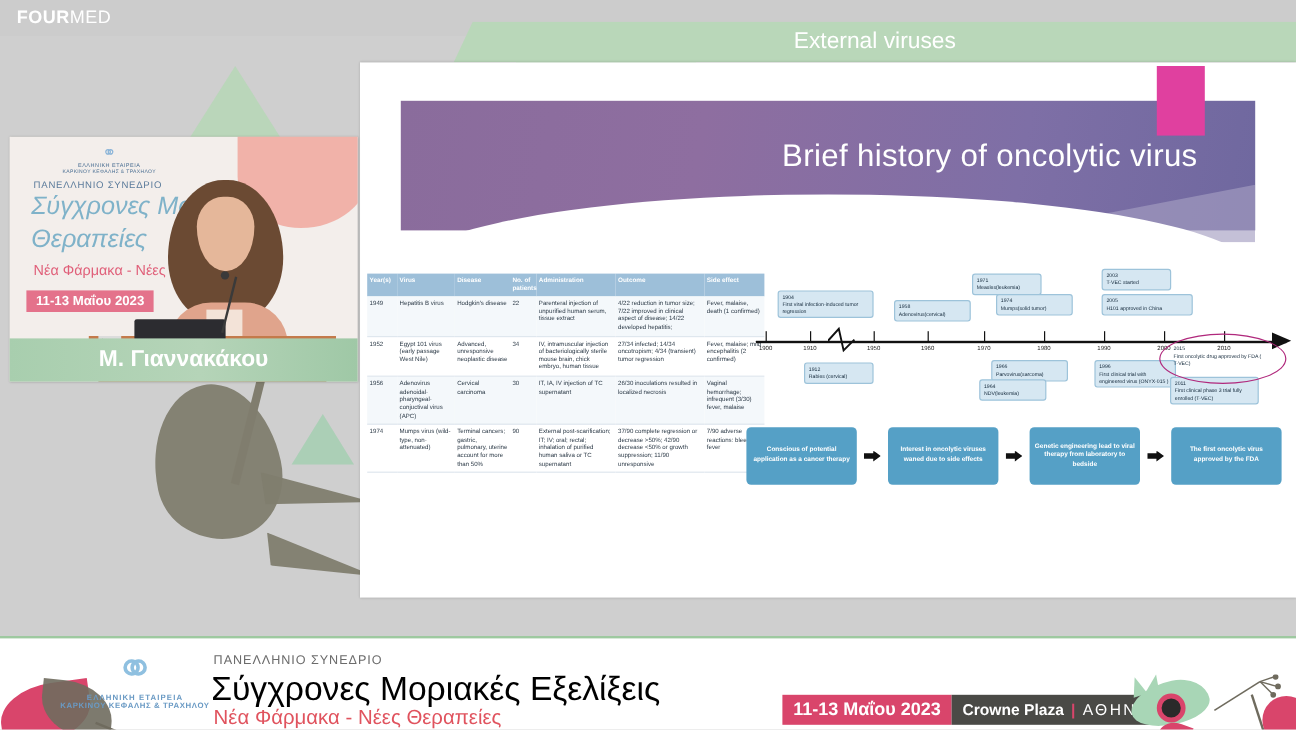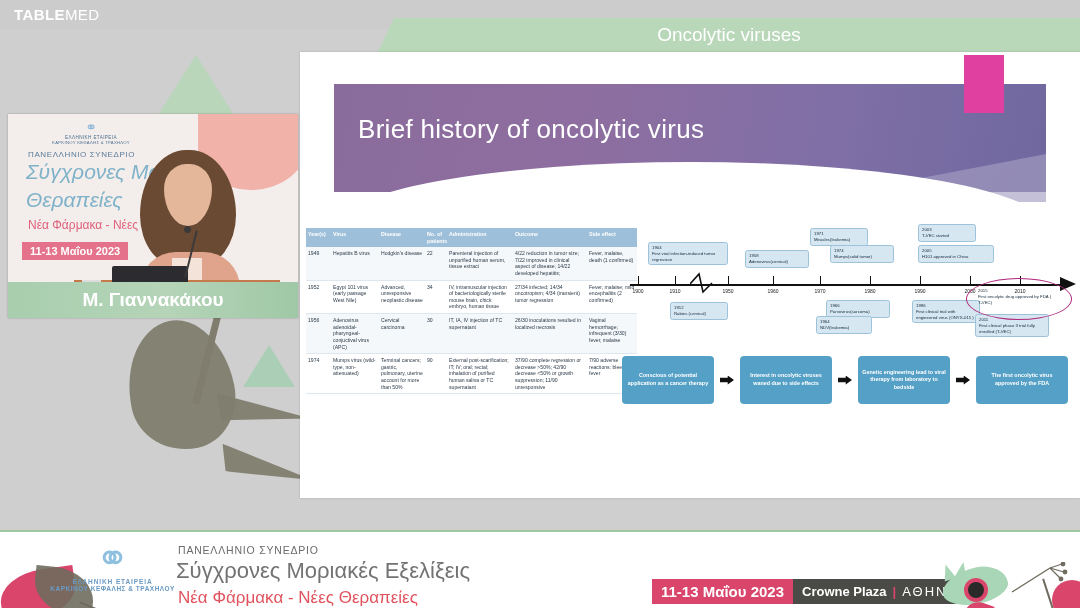--- a/index.html
+++ b/index.html
@@ -55,21 +55,21 @@
     content:"";position:absolute;left:0;bottom:-48px;width:100%;height:78px;
     background:#ffffff;border-radius:60% 60% 0 0 / 100% 100% 0 0;
   }
   #banner-swoosh{
     position:absolute;right:0;bottom:-10px;width:250px;height:48px;
     background:#a49ec2;opacity:.65;
     clip-path:polygon(100% 0,100% 100%,0 100%);
   }
   #slide-title{
     position:absolute;left:58px;top:62px;width:640px;
-    color:#ffffff;font-size:26px;font-weight:400;letter-spacing:.3px;
+    color:#ffffff;font-size:26px;font-weight:400;letter-spacing:.3px;text-align:right;
   }
   #pink-rect{position:absolute;left:664px;top:3px;width:40px;height:58px;background:#e0409f;}
 
   
   #table-caption{
     position:absolute;left:6px;top:142px;width:320px;
     font-size:7.4px;font-weight:bold;color:#101010;text-align:center;line-height:1.45;
   }
   #vtable{position:absolute;left:6px;top:176px;width:320px;border-collapse:collapse;
     font-size:5.1px;color:#2c3a47;table-layout:fixed;}
@@ -150,21 +150,21 @@
   }
 
   
   #bbar{position:absolute;left:0;top:530px;width:1080px;height:78px;background:#ffffff;
     border-top:2px solid #9ec9a0;border-bottom:3px solid #9ec9a0;overflow:hidden;}
   #b-logo{position:absolute;left:40px;top:8px;width:145px;text-align:center;}
   #b-logo .mark{font-size:40px;color:#8fc0e0;line-height:.92;}
   #b-logo .l1{font-size:6.5px;color:#6a9ac4;font-weight:bold;letter-spacing:.9px;margin-top:1px;}
   #b-logo .l2{font-size:6.5px;color:#6a9ac4;font-weight:bold;letter-spacing:.5px;}
   #b-pan{position:absolute;left:178px;top:12px;font-size:10.5px;color:#6b6b6b;letter-spacing:.8px;}
-  #b-t1{position:absolute;left:176px;top:26px;font-size:22px;color:#737373;white-space:nowrap;}
+  #b-t1{position:absolute;left:176px;top:26px;font-size:28px;color:#000000;white-space:nowrap;}
   #b-t2{position:absolute;left:178px;top:56px;font-size:17px;color:#e0535e;white-space:nowrap;}
   #b-date{position:absolute;left:652px;top:47px;display:flex;align-items:stretch;height:25px;}
   #b-date .d1{background:#d9456b;color:#fff;font-size:15px;font-weight:bold;
     padding:0 9px;display:flex;align-items:center;}
   #b-date .d2{background:#4a4a46;color:#fff;font-size:13px;font-weight:bold;
     padding:0 9px;display:flex;align-items:center;gap:6px;}
   #b-date .d2 .sep{color:#d9456b;font-weight:bold;}
   #b-date .d2 .city{letter-spacing:2px;font-weight:normal;}
   .b-art{position:absolute;}
   #art-leaf{left:0;top:38px;width:76px;height:48px;background:#d9456b;
@@ -193,25 +193,25 @@
   <div class="green-tri"></div>
   <div class="green-round"></div>
   <div class="leaf-blob"></div>
   <div class="leaf-stem"></div>
   <div class="leaf-spike leaf-s1"></div>
   <div class="leaf-spike leaf-s2"></div>
   <div class="leaf-tri"></div>
 </div>
 
 <div id="topbar">
-  <div id="logo"><span class="b">TABLE</span><span class="n">MED</span></div>
+  <div id="logo"><span class="b">FOUR</span><span class="n">MED</span></div>
 </div>
 
 <div id="titleband">
-  <span>Oncolytic viruses</span>
+  <span>External viruses</span>
 </div>
 
 <div id="slide">
 
   <div id="slide-banner">
     <div id="banner-swoosh"></div>
   </div>
   <div id="pink-rect"></div>
   <div id="slide-title">Brief history of oncolytic virus</div>
 

